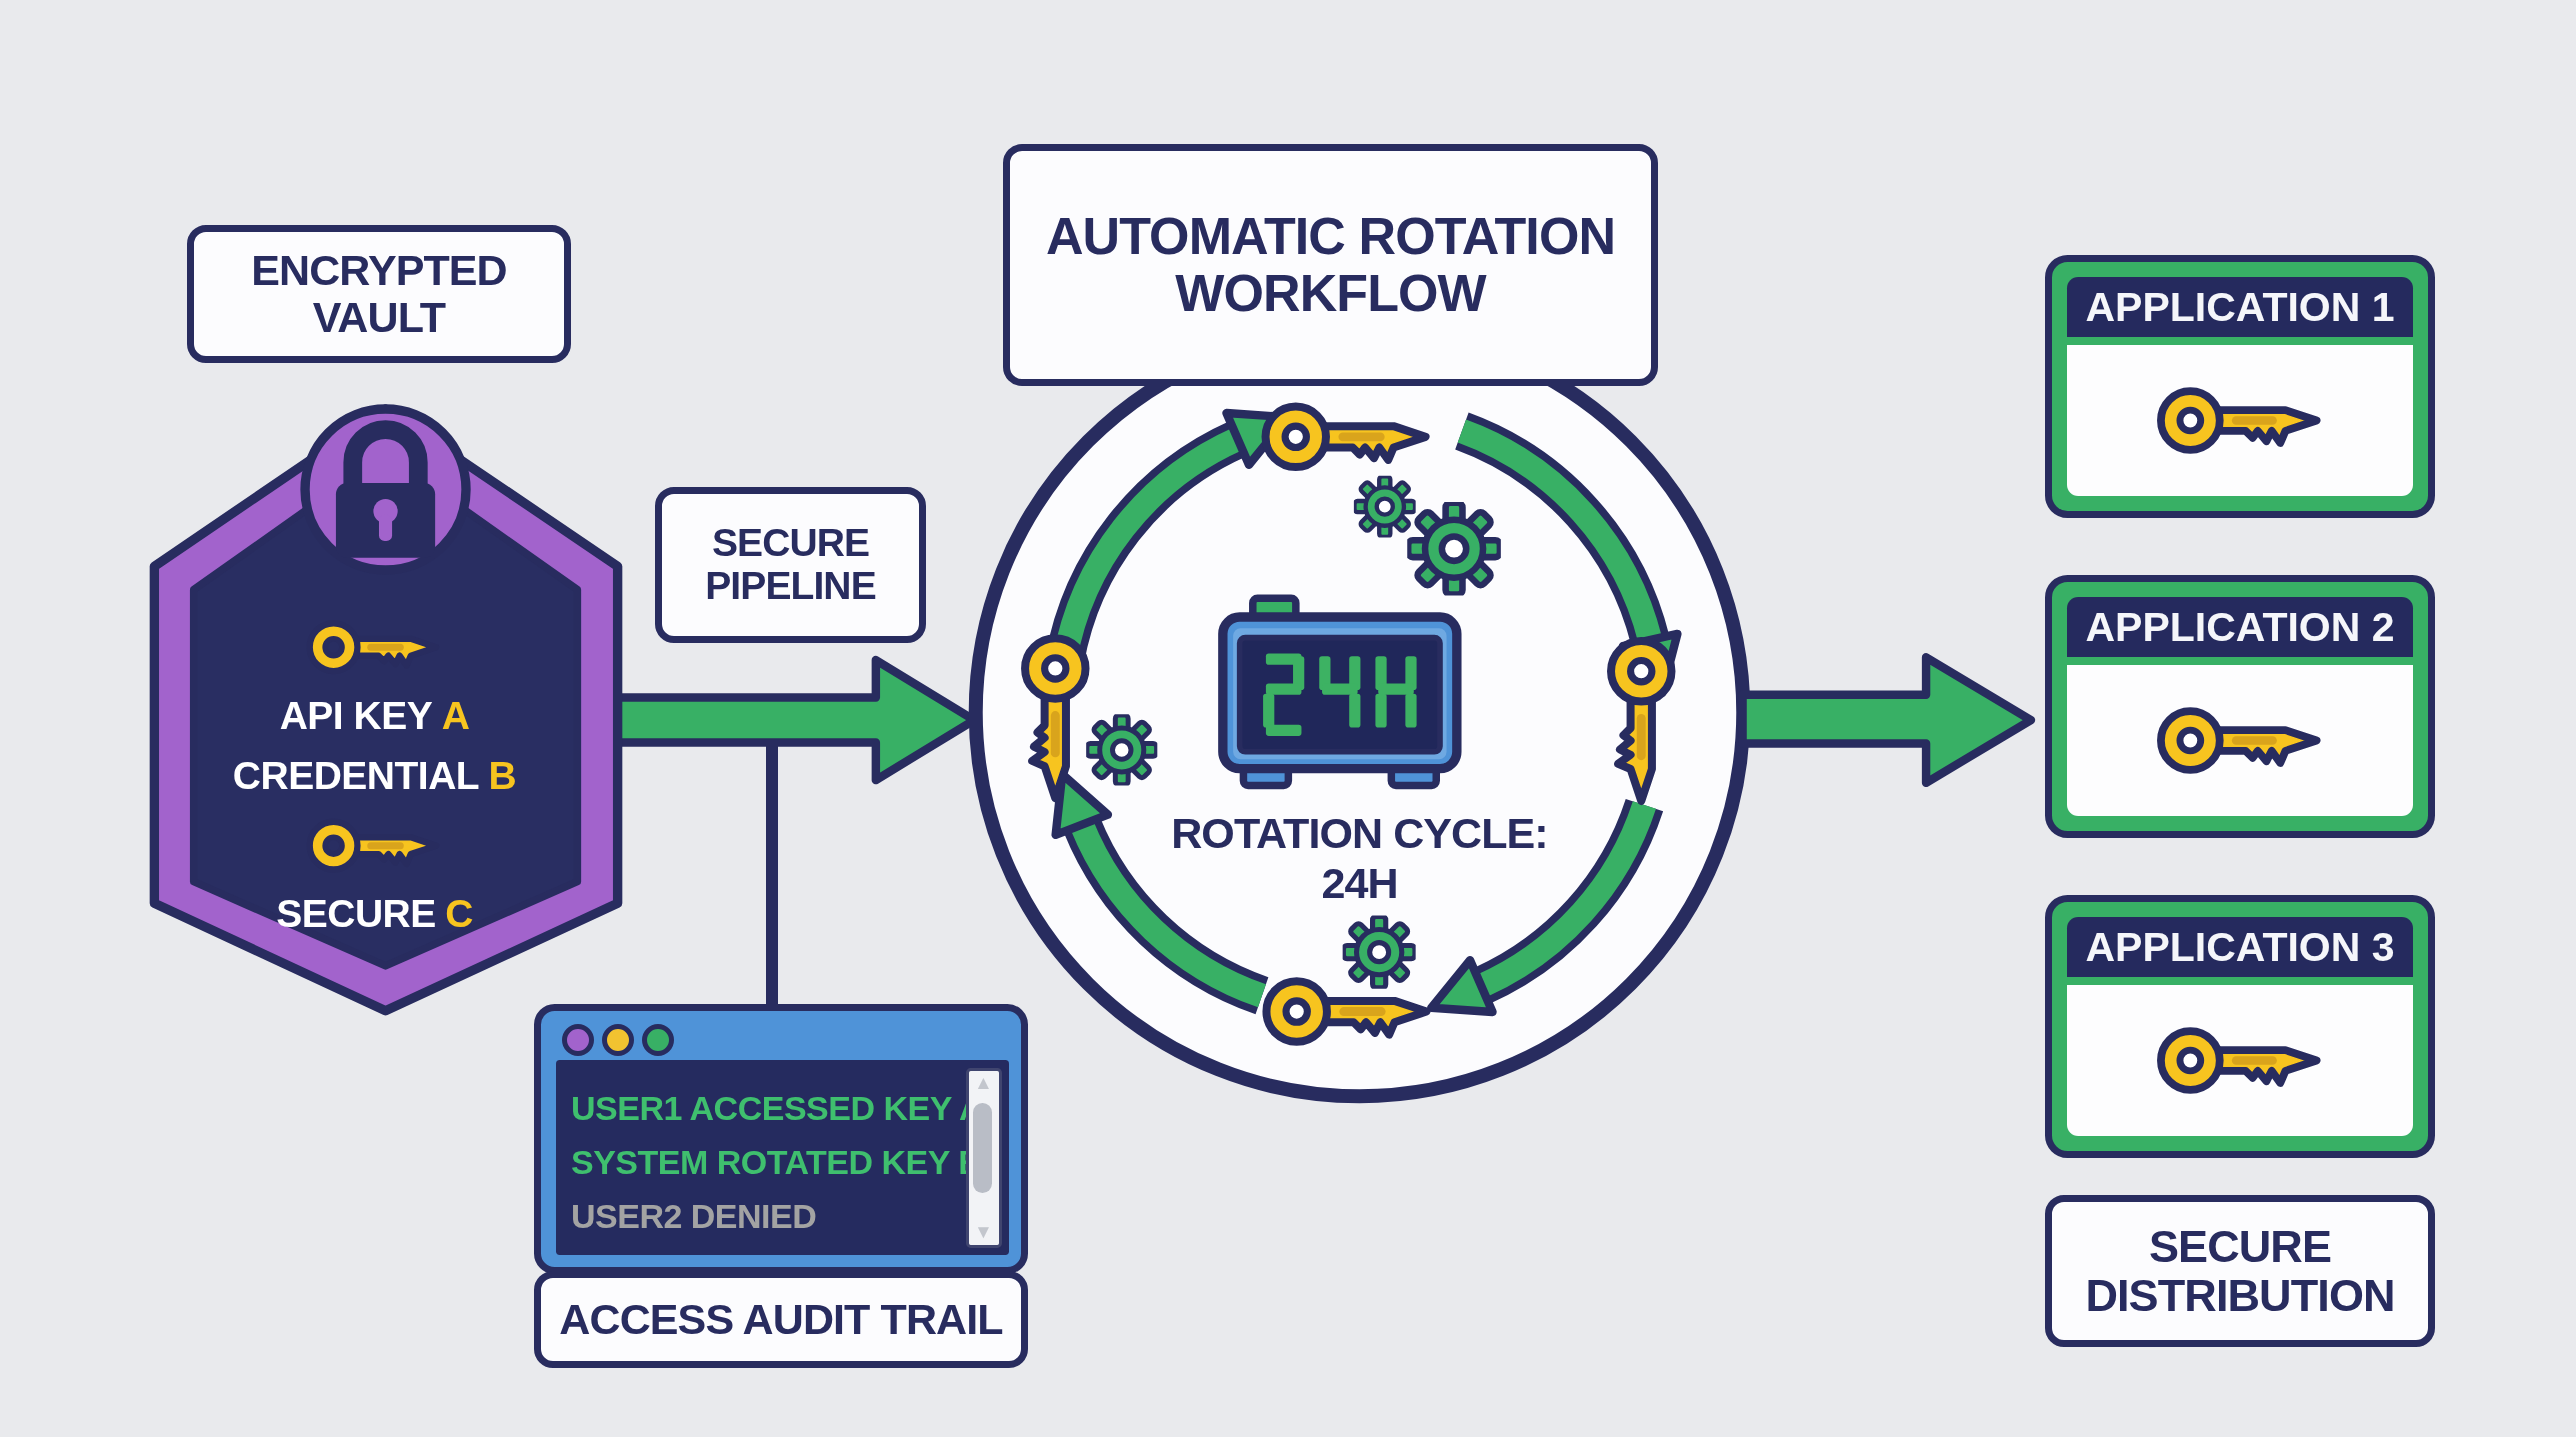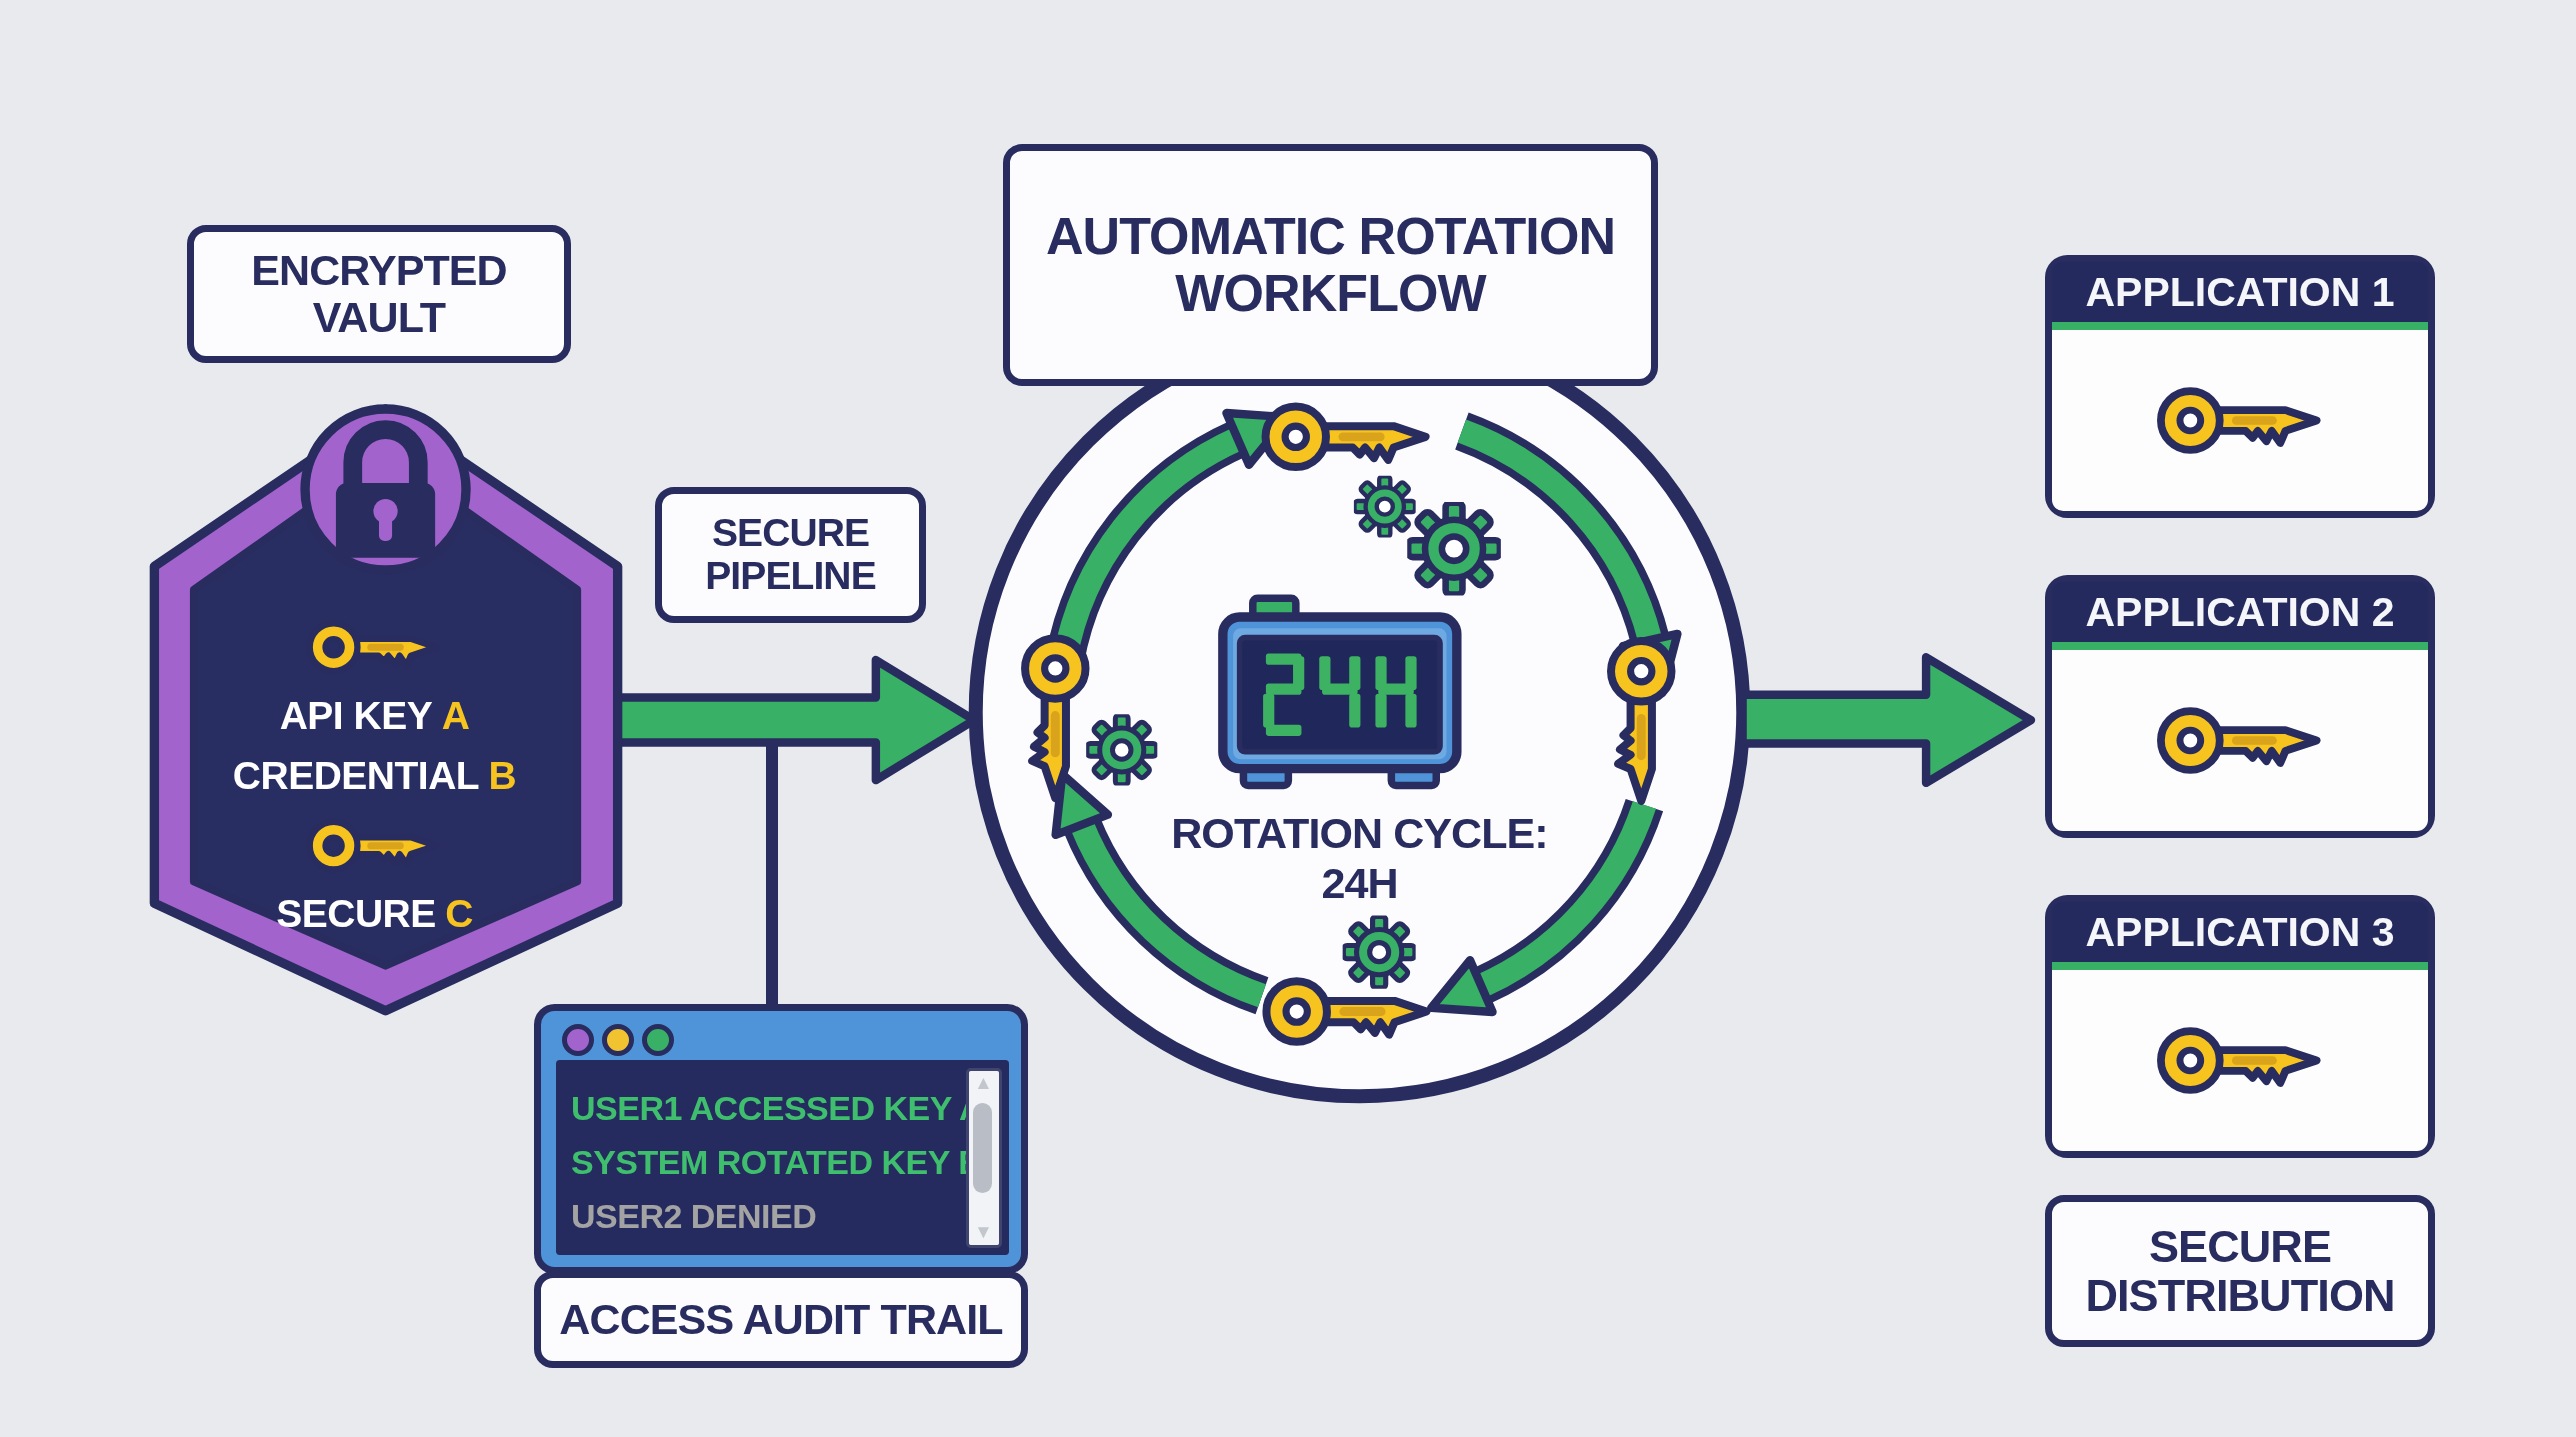--- a/index.html
+++ b/index.html
@@ -8,21 +8,21 @@
   .abs{position:absolute;}
   .label-box{position:absolute;background:#fcfcfe;border:7.5px solid #282c5f;border-radius:19px;
              display:flex;align-items:center;justify-content:center;text-align:center;
              color:#282c5f;letter-spacing:-0.9px;line-height:1.1;box-sizing:border-box;}
   
   .vault-row{position:absolute;width:393px;text-align:center;font-size:39px;color:#ffffff;
              letter-spacing:-0.5px;white-space:nowrap;}
   .vault-row .suffix{color:#f7c41f;margin-left:9.4px;}
   
   .app-card{position:absolute;left:2045px;width:390px;height:263px;background:#38b065;
-            border:7.5px solid #282c5f;border-radius:22.5px;box-sizing:border-box;padding:0;
+            border:7.5px solid #282c5f;border-radius:22.5px;box-sizing:border-box;padding:15px;
             display:flex;flex-direction:column;}
   .app-header{background:#252a5e;height:60px;border-radius:11.2px 11.2px 0 0;display:flex;
               align-items:center;justify-content:center;color:#f5f6fa;font-size:41px;
               letter-spacing:0px;white-space:nowrap;}
   .app-body{background:#fdfdfe;border-radius:0 0 11.2px 11.2px;flex:1;margin-top:8.4px;
             display:flex;align-items:center;justify-content:center;}
   
   .audit-window{position:absolute;left:534px;top:1004px;width:494px;height:270px;
                 background:#4f93d8;border:7.5px solid #282c5f;border-radius:20.6px;box-sizing:border-box;}
   .traffic{position:absolute;top:13px;width:32px;height:32px;border:5.6px solid #282c5f;
@@ -160,21 +160,21 @@
     <text x="430" y="628" text-anchor="middle" font-size="46" font-weight="bold" fill="#282c5f" letter-spacing="-1">24H</text>
   </svg>
 
   <svg class="abs" style="left:1736px;top:646px" width="309" height="150" viewBox="0 0 330 160">
     <polygon points="7,52 203,52 203,12 315,79 203,146 203,104 7,104" fill="#38b065" stroke="#282c5f" stroke-width="9" stroke-linejoin="round"></polygon>
   </svg>
 
   <div class="label-box" style="left:187px;top:225px;width:384px;height:138px;font-size:43px">
     <span>ENCRYPTED VAULT</span>
   </div>
-  <div class="label-box" style="left:655px;top:487px;width:271px;height:136px;font-size:39px">
+  <div class="label-box" style="left:655px;top:487px;width:271px;height:156px;font-size:39px">
     <span>SECURE PIPELINE</span>
   </div>
   <div class="label-box" style="left:1003px;top:144px;width:655px;height:242px;font-size:52px">
     <span>AUTOMATIC ROTATION WORKFLOW</span>
   </div>
   <div class="label-box" style="left:2045px;top:1195px;width:390px;height:152px;font-size:45px">
     <span>SECURE DISTRIBUTION</span>
   </div>
 
   <div class="app-card" style="top:255px">

